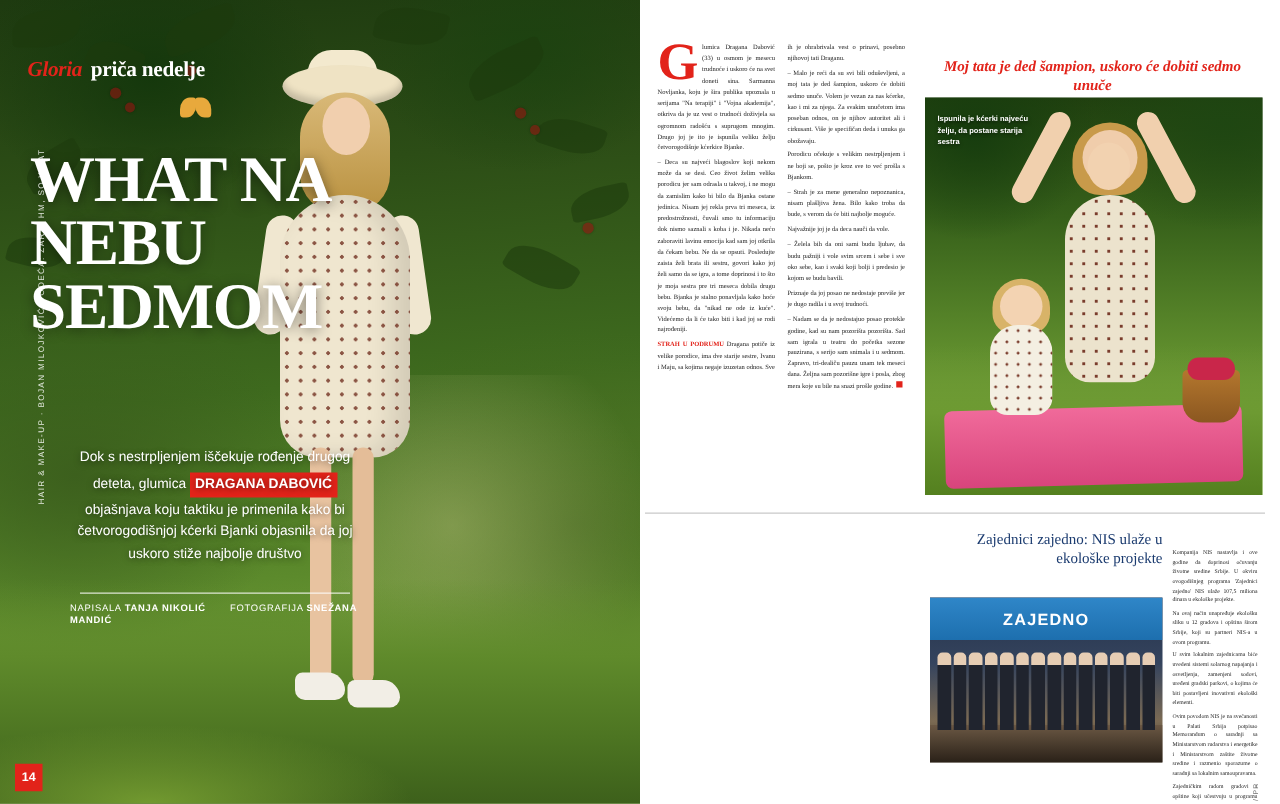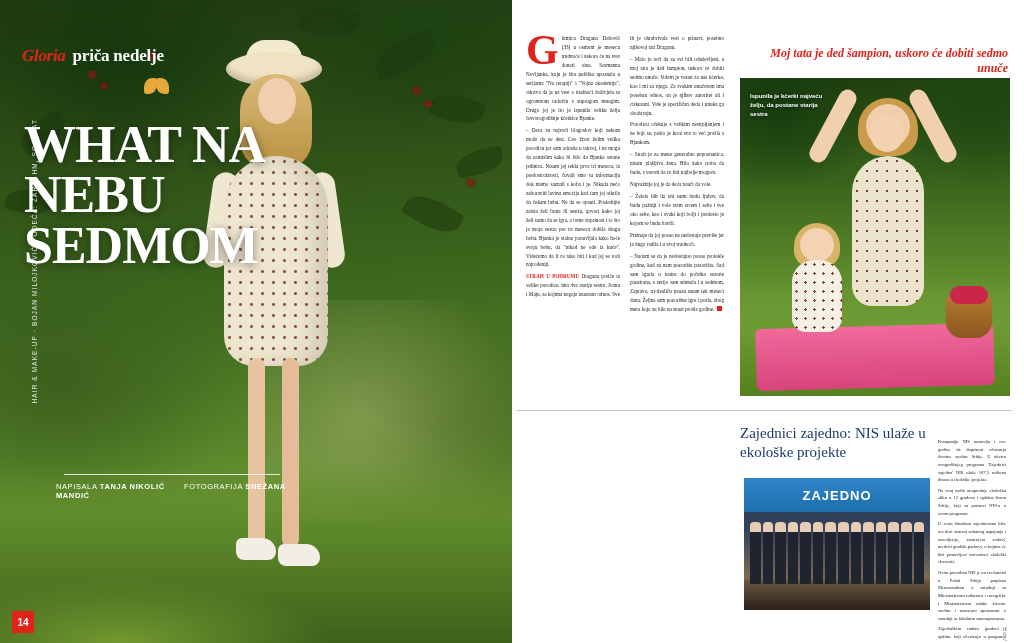--- a/index.html
+++ b/index.html
@@ -144,21 +144,21 @@
   }
   .article-cols p{margin:0 0 3px 0;}
   .dropcap{
     float:left;font-family:"Liberation Serif", serif;font-weight:bold;color:#e2231a;
     font-size:42px;line-height:32px;margin:0 3px -2px 0;
   }
   .lead-red{color:#e2231a;font-weight:bold;}
   .end-square{display:inline-block;width:5px;height:5px;background:#e2231a;margin-left:3px;}
 
   .pull-quote{
-    position:absolute;left:228px;top:46px;width:268px;text-align:right;
+    position:absolute;left:228px;top:46px;width:268px;text-align:center;
     font-family:"Liberation Serif", serif;font-style:italic;font-weight:bold;
     color:#e2231a;font-size:12px;line-height:1.28;
   }
 
   .photo-right{
     position:absolute;left:228px;top:78px;width:270px;height:318px;overflow:hidden;
     background:
       radial-gradient(ellipse 140px 120px at 40px 30px, rgba(22,60,14,.95), rgba(22,60,14,0) 70%),
       radial-gradient(ellipse 160px 120px at 240px 20px, rgba(30,70,18,.92), rgba(30,70,18,0) 72%),
       linear-gradient(180deg,#20400f 0%,#36601a 30%,#5d8b2c 62%,#87b249 100%);
@@ -193,22 +193,22 @@
     position:absolute;left:238px;top:92px;width:74px;
     font-family:"Liberation Sans", sans-serif;font-size:6px;line-height:1.5;color:#ffffff;font-weight:bold;
     text-shadow:0 1px 3px rgba(0,0,0,.6);
   }
 
   .divider-h{position:absolute;left:516px;top:410px;width:496px;height:1px;background:#c9c9c9;}
 
   
   .ad{position:absolute;left:228px;top:416px;width:270px;height:212px;}
   .ad-title{
-    position:absolute;left:0;top:8px;width:190px;text-align:left;
-    font-family:"Liberation Serif", serif;font-size:15px;line-height:1.25;color:#1b3b6f;
+    position:absolute;left:0;top:8px;width:190px;text-align:right;
+    font-family:"Liberation Serif", serif;font-size:12px;line-height:1.25;color:#1b3b6f;
   }
   .ad-photo{
     position:absolute;left:4px;top:62px;width:186px;height:132px;overflow:hidden;
     background:linear-gradient(180deg,#24324a 0%,#35445e 40%,#7b6a53 75%,#3a2f22 100%);
   }
   .ad-banner{
     position:absolute;left:0;top:0;width:186px;height:34px;
     background:linear-gradient(180deg,#2f86c8,#1d6fae);
     color:#fff;font-family:"Liberation Sans", sans-serif;font-weight:bold;font-size:13px;
     display:flex;align-items:center;justify-content:center;letter-spacing:1px;
@@ -278,20 +278,25 @@
       <span class="mh-1">Gloria</span>
       <span class="mh-2">priča nedelje</span>
     </div>
 
     <div class="headline">
       <div>WHAT NA</div>
       <div>NEBU</div>
       <div>SEDMOM</div>
     </div>
 
+    <div class="deck">
+      <span>Dok s nestrpljenjem iščekuje rođenje drugog deteta, glumica</span>
+      <span class="hl">DRAGANA DABOVIĆ</span>
+      <span>objašnjava koju taktiku je primenila kako bi četvorogodišnjoj kćerki Bjanki objasnila da joj uskoro stiže najbolje društvo</span>
+    </div>
 
     <div class="credit-rule"></div>
     <div class="credits">
       <span>NAPISALA</span>
       <b>TANJA NIKOLIĆ</b>
       <span class="sep"></span>
       <span>FOTOGRAFIJA</span>
       <b>SNEŽANA MANDIĆ</b>
     </div>
 

